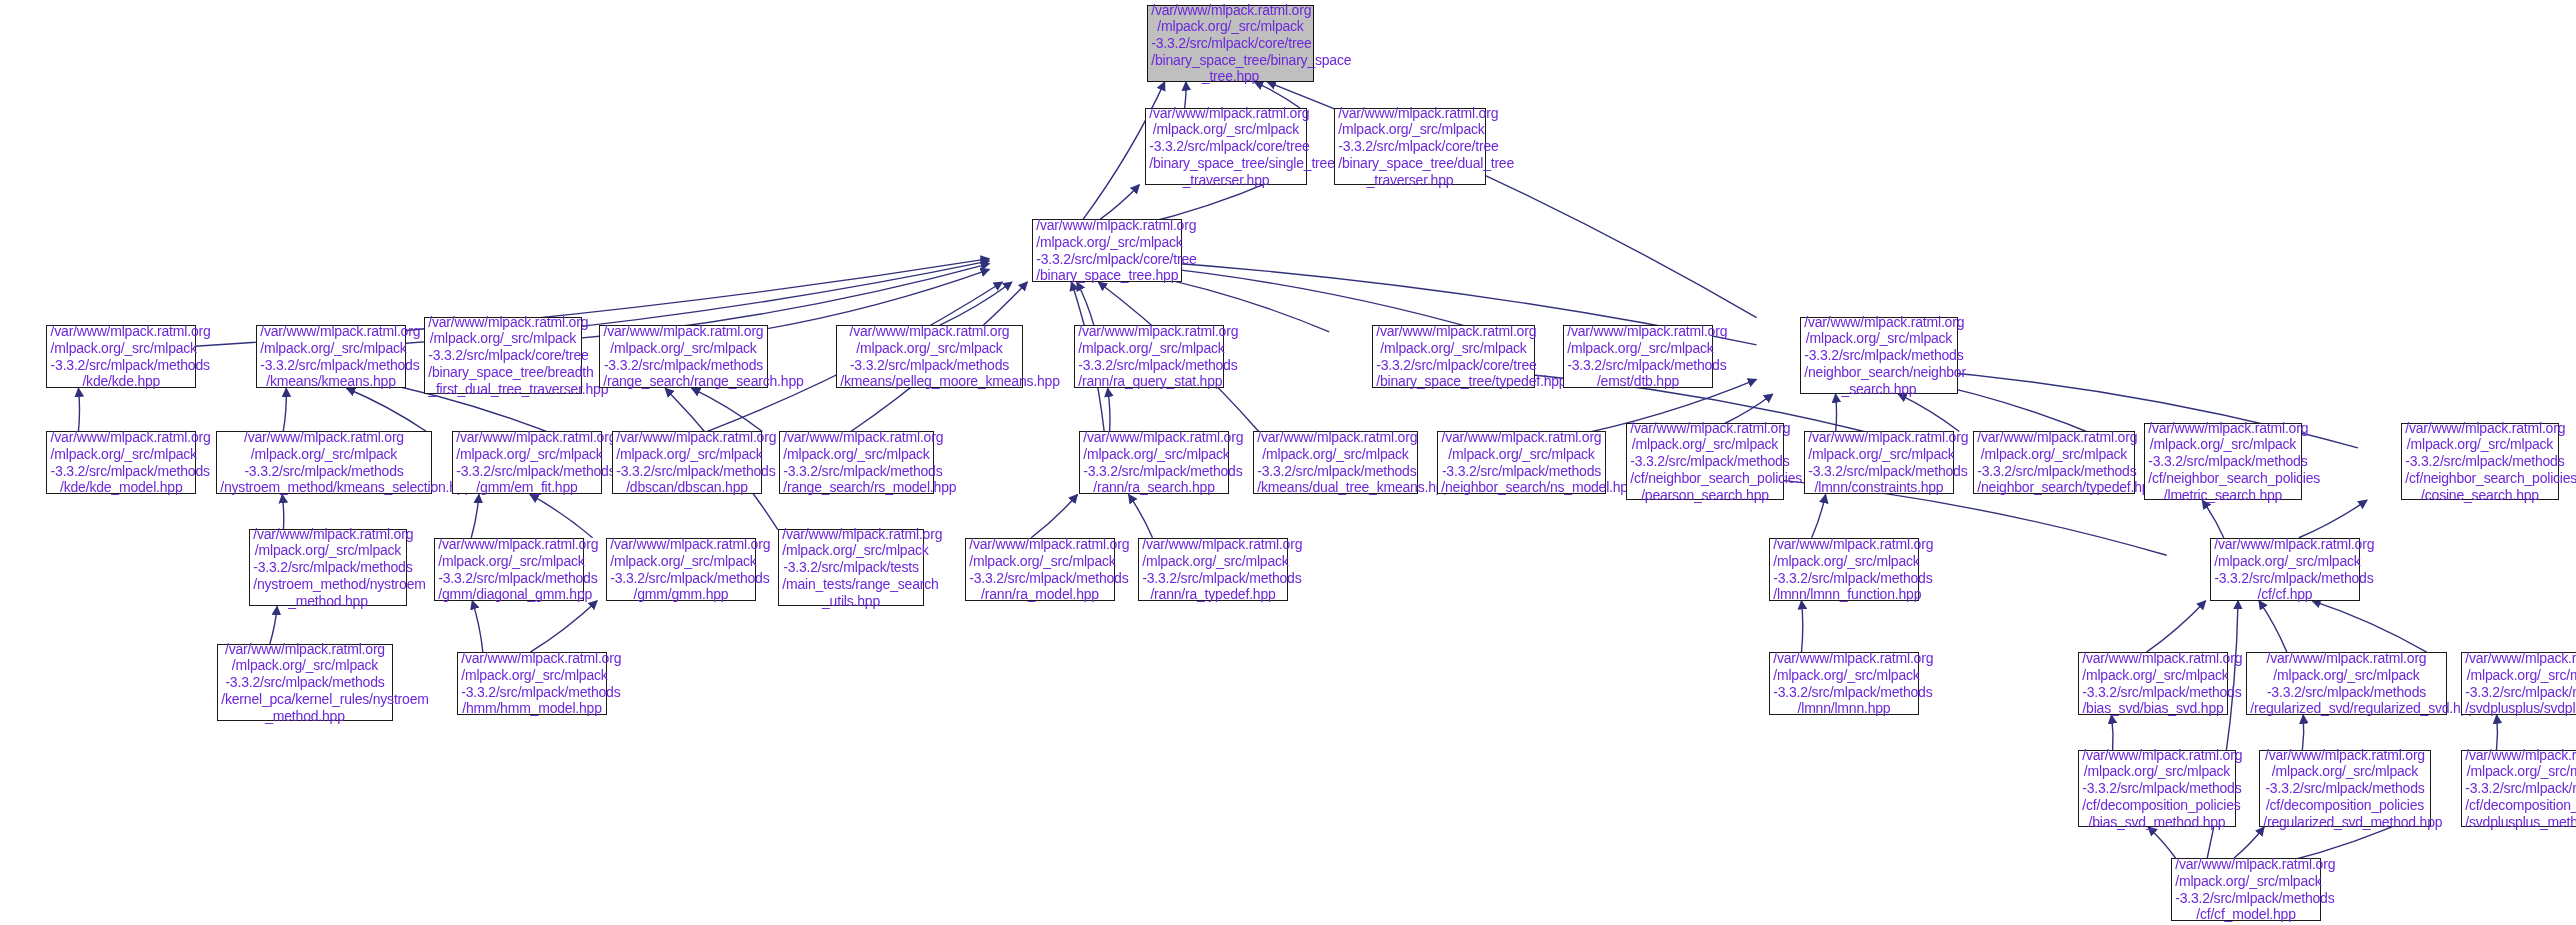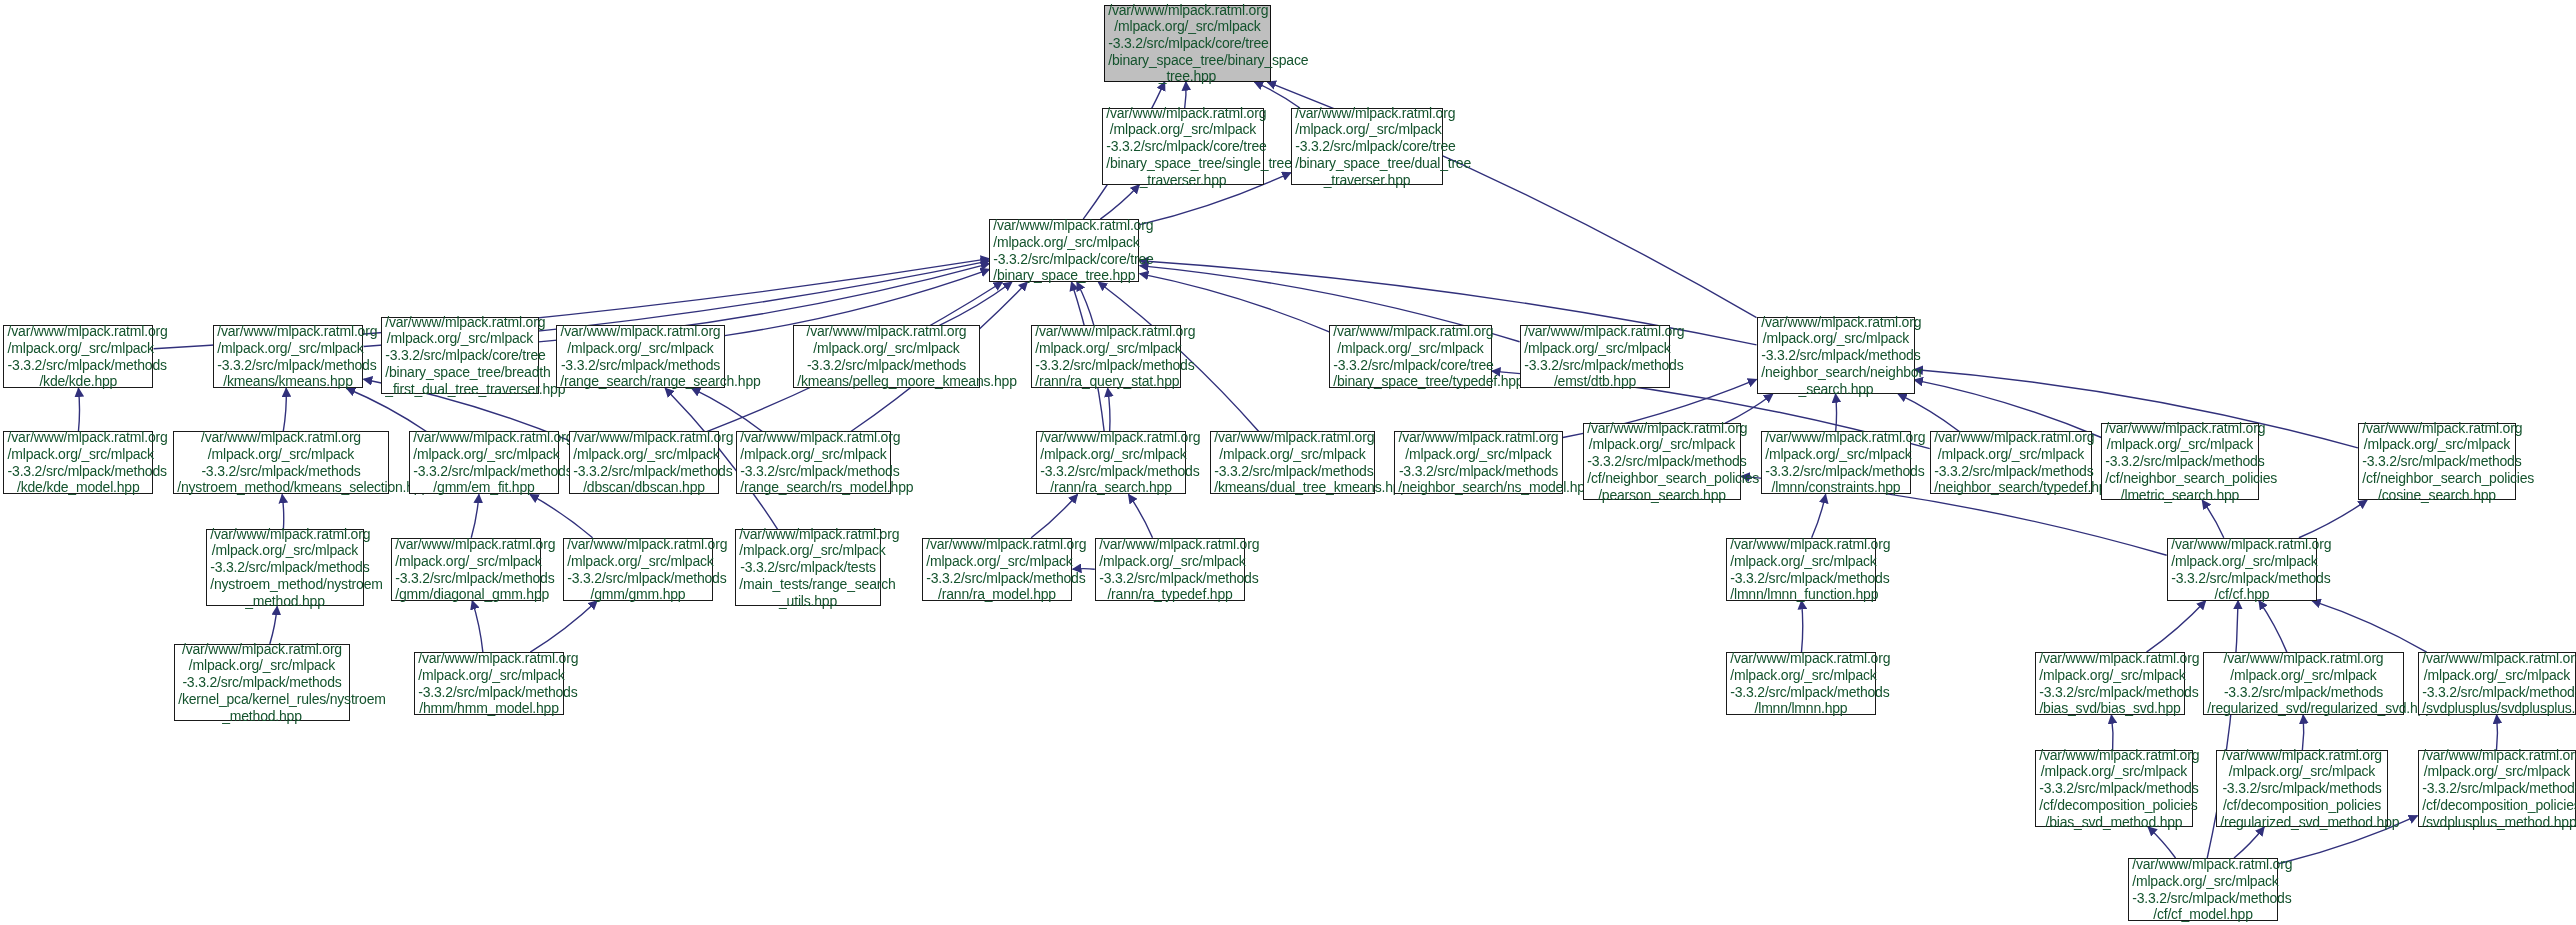--- a/index.html
+++ b/index.html
@@ -5,31 +5,32 @@
 <style>
   html,body{margin:0;padding:0;background:#ffffff;}
   body{font-family:"Liberation Sans","DejaVu Sans",sans-serif;}
   #canvas{position:relative;width:2576px;height:926px;background:#ffffff;overflow:hidden;}
   svg#edges{position:absolute;left:0;top:0;width:2576px;height:926px;pointer-events:none;}
   .node{
     position:absolute;
     box-sizing:border-box;
     border:0.8px solid #1a1a1a;
     background:#ffffff;
-    color:#14532d;
+    color:#6d28d9;
     font-size:14px;
     line-height:16.7px;
     text-align:center;
     display:flex;
     align-items:center;
     justify-content:center;
     padding:1.6px 3.3px;
     white-space:pre-line;
     letter-spacing:-0.2px;
     z-index:2;
+    margin-left:43px;
   }
   .node.root{background:#bfbfbf;border:0.8px solid #111;}
   .node .lbl{display:block;width:100%;}
 </style>
 </head>
 <body>
 
 <div id="canvas">
   <svg id="edges" xmlns="http://www.w3.org/2000/svg" viewBox="0 0 3153 1133" width="2576" height="926">
     <defs>

